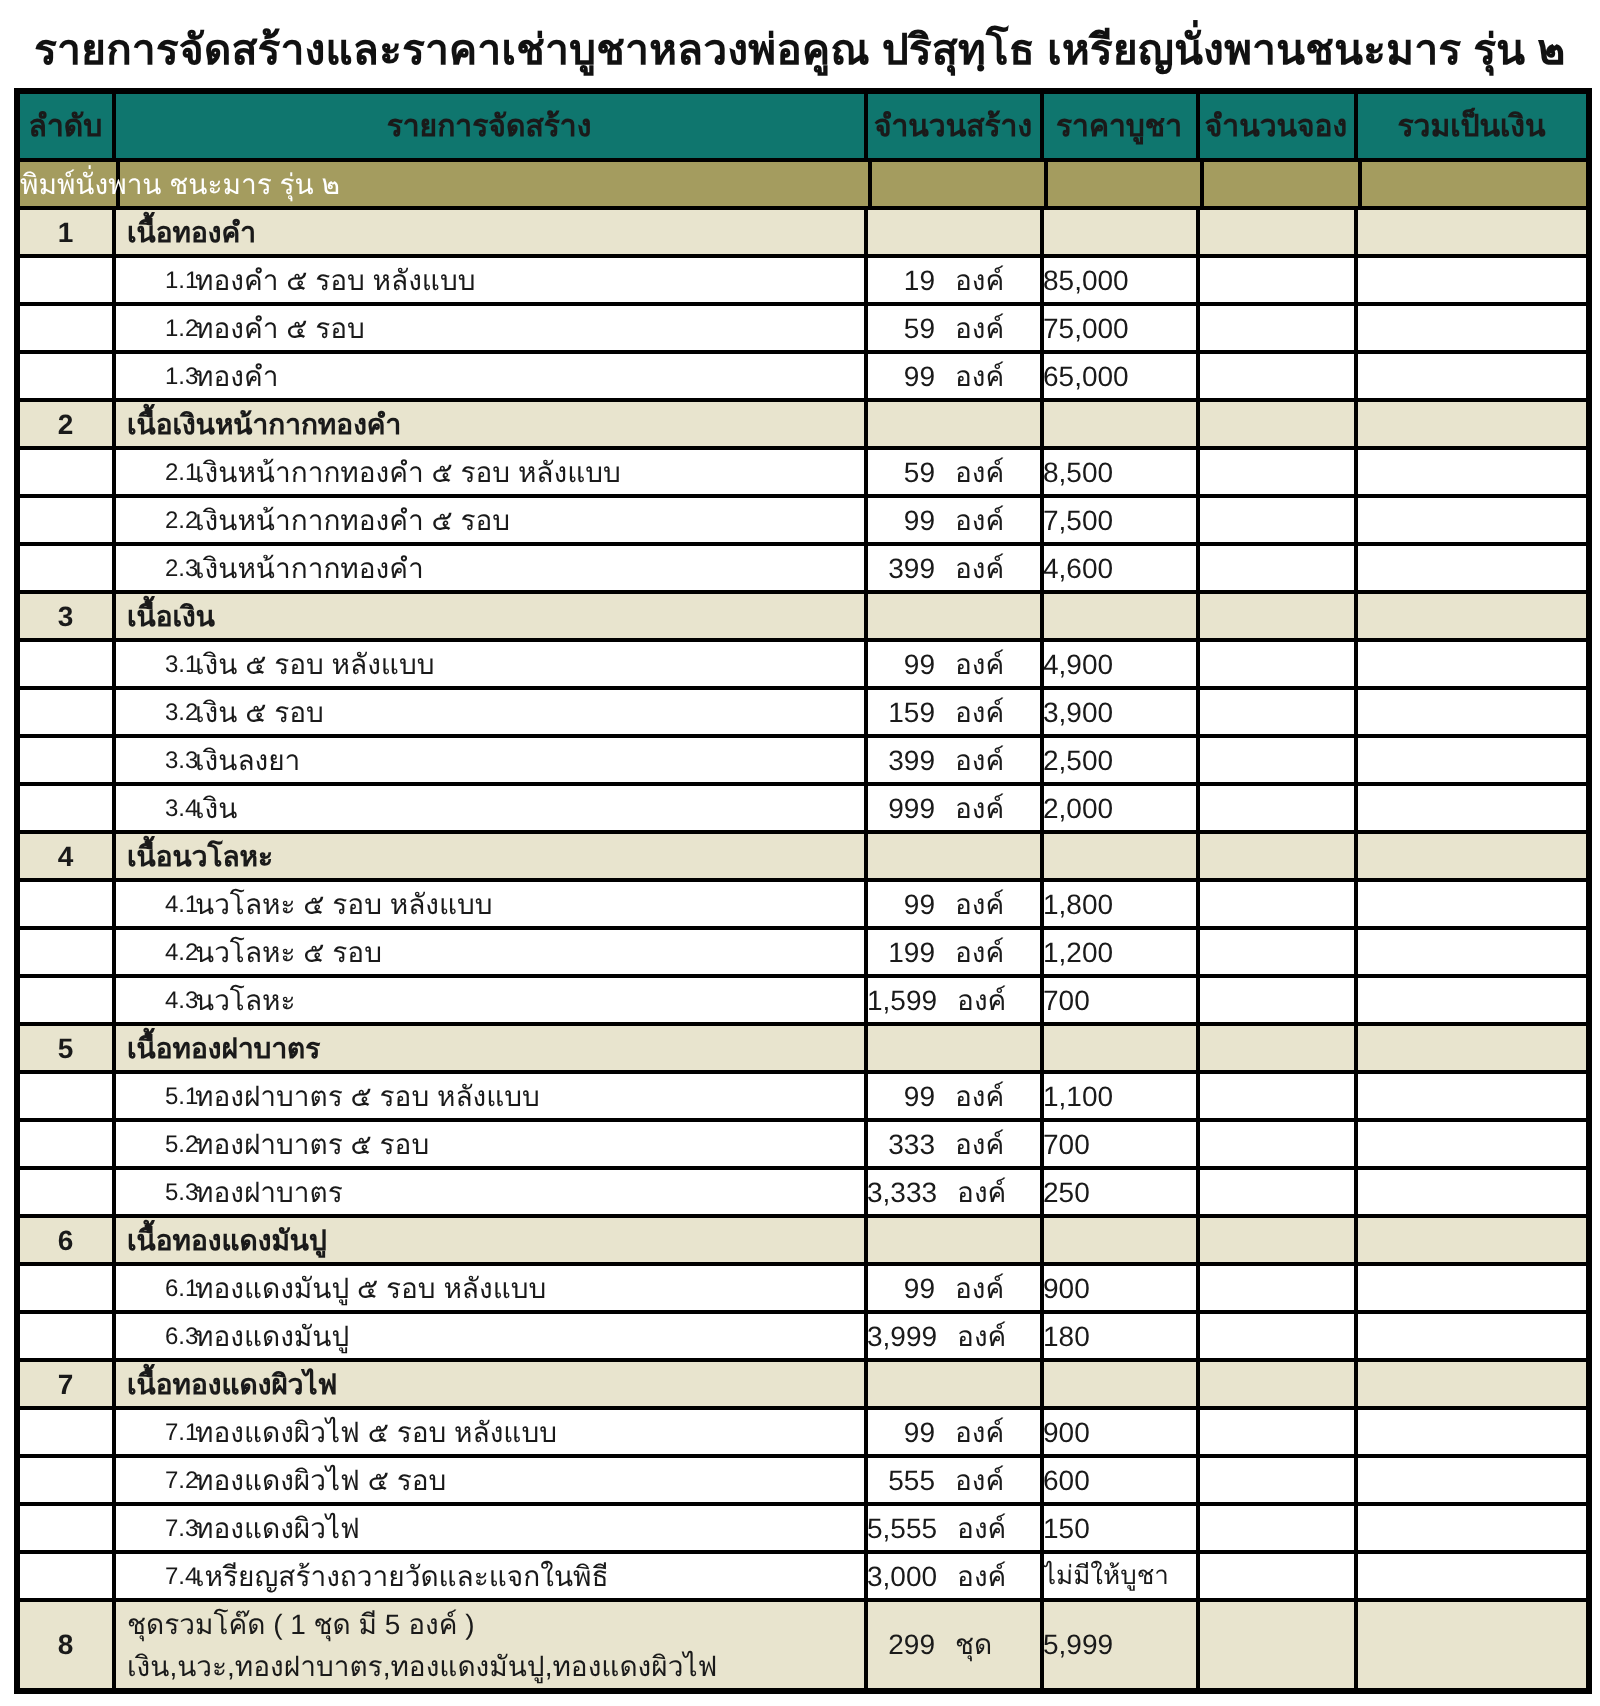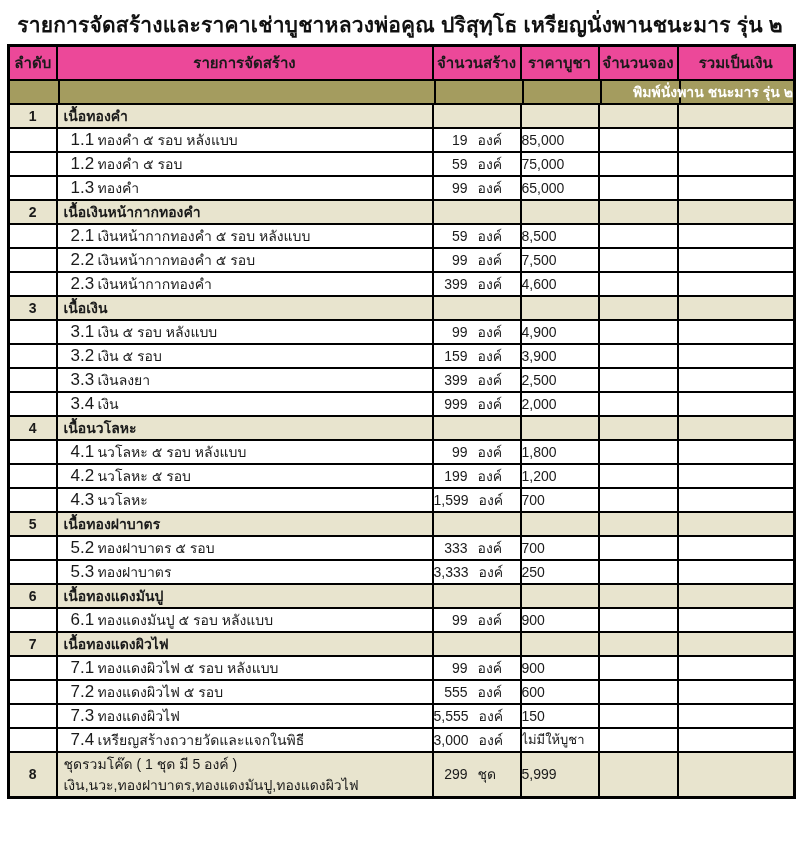--- a/index.html
+++ b/index.html
@@ -19,42 +19,42 @@
   table.price-table {
     width:786px; border-collapse:collapse; table-layout:fixed;
     border:3px solid #000;
   }
   .price-table th, .price-table td {
     border:2px solid #000; vertical-align:middle;
     font-size:14px; height:23px; overflow:hidden; white-space:nowrap;
   }
   .price-table thead th {
     height:34px; font-size:15px; font-weight:bold; text-align:center;
-    background:#ec4899;
+    background:#0f766e;
   }
   
   td.band-cell {
     background-color:#a49c5f;
     background-image:
       linear-gradient(#000,#000),linear-gradient(#000,#000),
       linear-gradient(#000,#000),linear-gradient(#000,#000),
       linear-gradient(#000,#000);
     background-size:2px 100%,2px 100%,2px 100%,2px 100%,2px 100%;
     background-position:48px 0,424px 0,512px 0,590px 0,669px 0;
     background-repeat:no-repeat;
-    color:#ffffff; font-weight:bold; text-align:right; font-size:14px;
+    color:#ffffff; font-weight:normal; text-align:left; font-size:14px;
     height:23px;
   }
   tr.row-section td, tr.row-set td { background:#e8e4ce; }
   tr.row-item td { background:#ffffff; }
   td.no-cell { text-align:center; font-weight:bold; font-size:14px; }
   td.label-cell { text-align:left; }
   tr.row-section td.label-cell { font-weight:bold; padding-left:6px; }
   .item-label-wrap { display:flex; align-items:center; }
-  .sub-no { display:inline-block; width:30px; padding-left:13px; font-size:17px; }
+  .sub-no { display:inline-block; width:30px; padding-left:25px; font-size:12px; }
   .sub-label { padding-left:10px; font-size:14px; }
   td.qty-cell { }
   .qty-wrap { display:flex; align-items:center; justify-content:flex-end; padding-right:6px; }
   .qty-num { text-align:right; }
   .qty-unit { display:inline-block; width:36px; text-align:left; margin-left:10px; }
   td.price-cell { text-align:left; padding-right:14px; }
   td.price-cell.na { padding-right:0; font-size:13px; }
   tr.row-set td { height:46px; }
   .set-line1 { font-weight:normal; padding-left:6px; line-height:22px; }
   .set-line2 { font-weight:normal; padding-left:6px; line-height:20px; }
@@ -360,20 +360,38 @@
             <td class="label-cell">เนื้อทองฝาบาตร</td>
             <td class="qty-cell"></td>
             <td class="price-cell"></td>
             <td></td>
             <td></td>
           </tr>
           <tr class="row-item">
             <td class="no-cell"></td>
             <td class="label-cell">
               <div class="item-label-wrap">
+                <span class="sub-no">5.1</span>
+                <span class="sub-label">ทองฝาบาตร ๕ รอบ หลังแบบ</span>
+              </div>
+            </td>
+            <td class="qty-cell">
+              <div class="qty-wrap">
+                <span class="qty-num">99</span>
+                <span class="qty-unit">องค์</span>
+              </div>
+            </td>
+            <td class="price-cell">1,100</td>
+            <td></td>
+            <td></td>
+          </tr>
+          <tr class="row-item">
+            <td class="no-cell"></td>
+            <td class="label-cell">
+              <div class="item-label-wrap">
                 <span class="sub-no">5.2</span>
                 <span class="sub-label">ทองฝาบาตร ๕ รอบ</span>
               </div>
             </td>
             <td class="qty-cell">
               <div class="qty-wrap">
                 <span class="qty-num">333</span>
                 <span class="qty-unit">องค์</span>
               </div>
             </td>
@@ -415,20 +433,38 @@
                 <span class="sub-label">ทองแดงมันปู ๕ รอบ หลังแบบ</span>
               </div>
             </td>
             <td class="qty-cell">
               <div class="qty-wrap">
                 <span class="qty-num">99</span>
                 <span class="qty-unit">องค์</span>
               </div>
             </td>
             <td class="price-cell">900</td>
+            <td></td>
+            <td></td>
+          </tr>
+          <tr class="row-item">
+            <td class="no-cell"></td>
+            <td class="label-cell">
+              <div class="item-label-wrap">
+                <span class="sub-no">6.3</span>
+                <span class="sub-label">ทองแดงมันปู</span>
+              </div>
+            </td>
+            <td class="qty-cell">
+              <div class="qty-wrap">
+                <span class="qty-num">3,999</span>
+                <span class="qty-unit">องค์</span>
+              </div>
+            </td>
+            <td class="price-cell">180</td>
             <td></td>
             <td></td>
           </tr>
           <tr class="row-section">
             <td class="no-cell">7</td>
             <td class="label-cell">เนื้อทองแดงผิวไฟ</td>
             <td class="qty-cell"></td>
             <td class="price-cell"></td>
             <td></td>
             <td></td>

